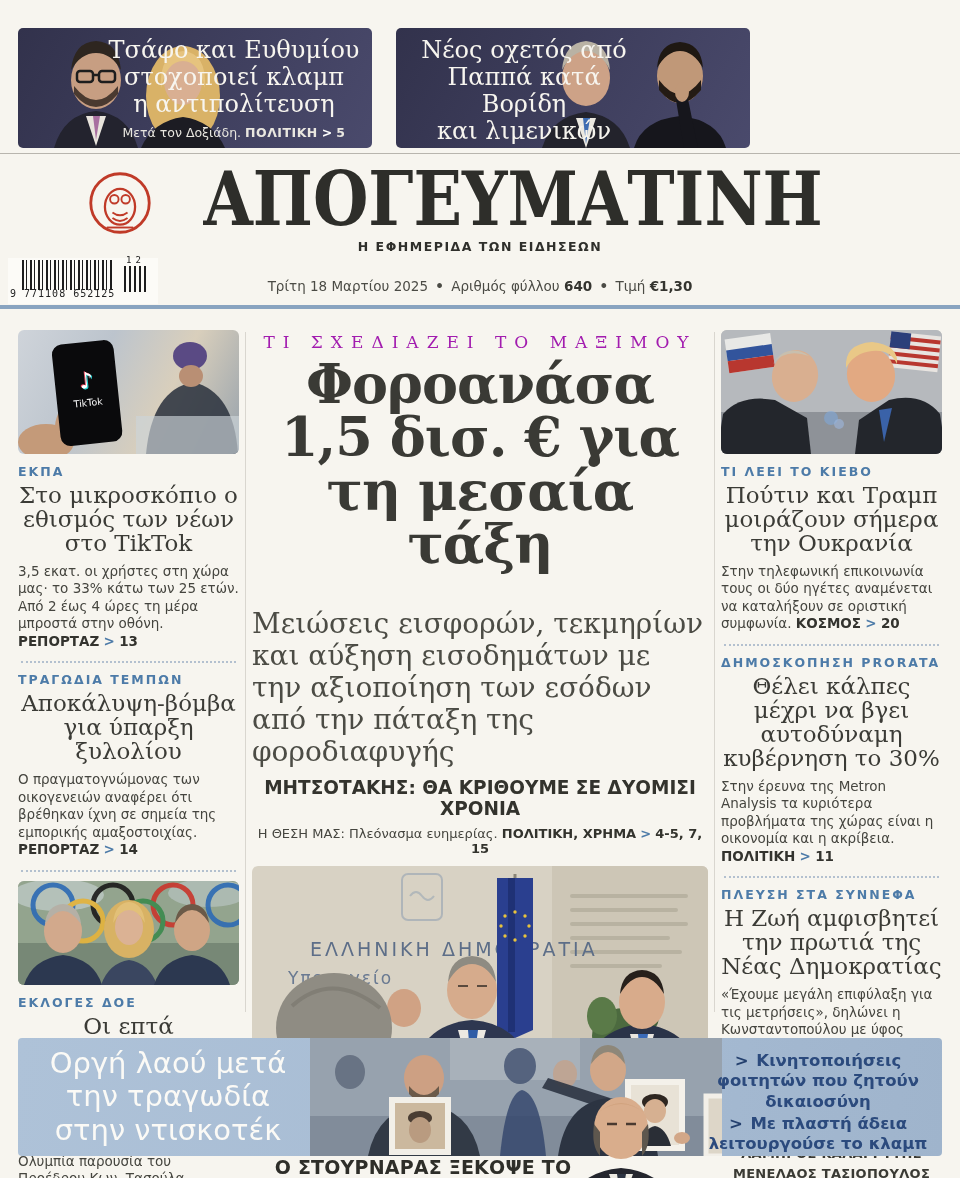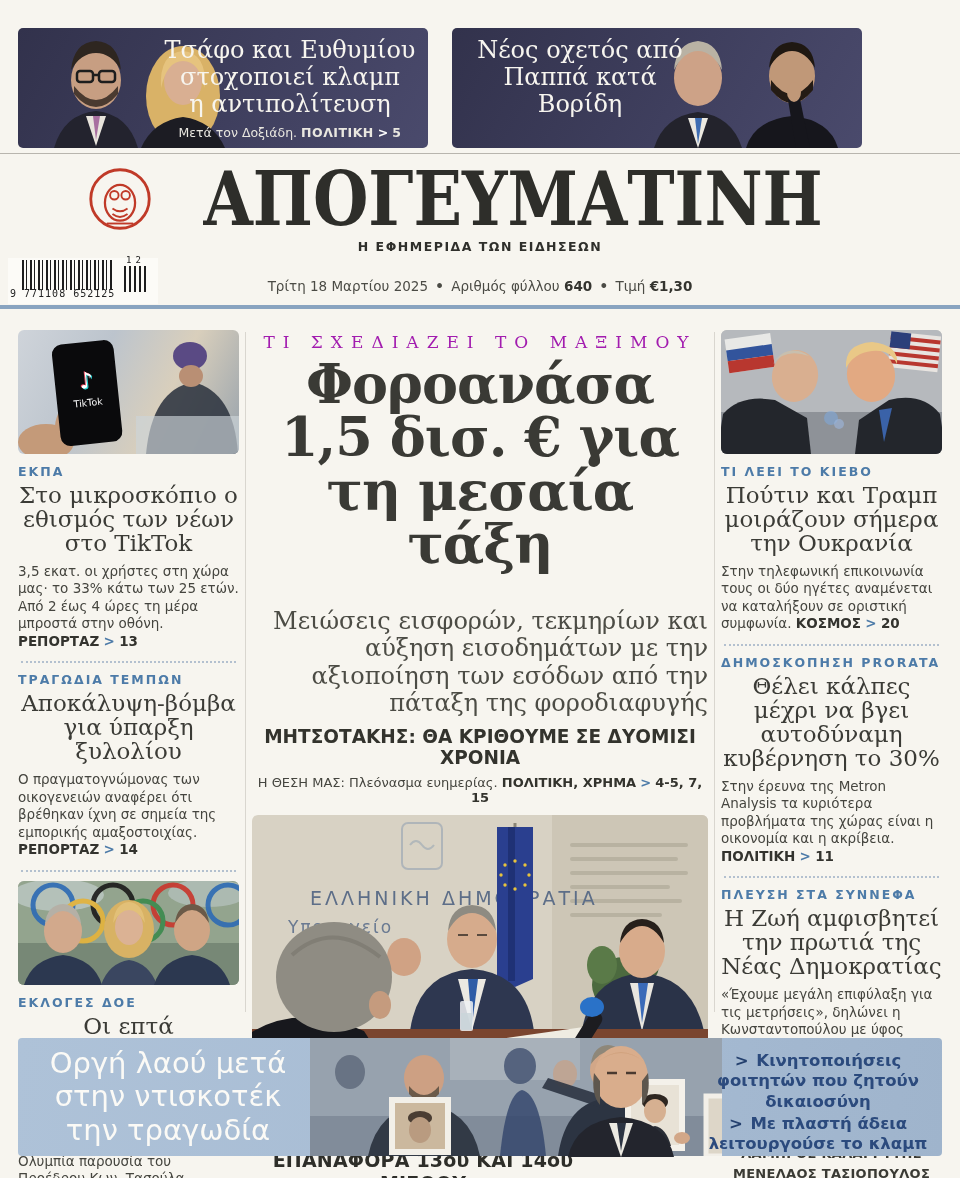--- a/index.html
+++ b/index.html
@@ -1,33 +1,33 @@
 <!DOCTYPE html>
 <html><head>
 <meta charset="utf-8">
 <style>
   html,body{margin:0;padding:0;background:#dedbd3;}
   .page{position:relative;width:960px;height:1178px;margin:0 auto;background:#f7f5ef;overflow:hidden;
         font-family:"DejaVu Sans",sans-serif;color:#3a3a35;}
   
-  .top-banners{position:absolute;top:28px;left:18px;width:844px;display:flex;gap:24px;}
+  .top-banners{position:absolute;top:28px;left:18px;width:732px;display:flex;gap:24px;}
   .banner{position:relative;flex:1;height:120px;border-radius:5px;overflow:hidden;
           background:linear-gradient(120deg,#32324c 0%,#3f3f5e 55%,#4a4a6c 100%);color:#f4f2ec;}
   .banner svg{position:absolute;bottom:0;}
   .b-txt{position:absolute;top:9px;width:252px;text-align:center;}
   .banner-left .b-txt{right:12px;}
   .banner-right .b-txt{left:8px;width:240px;}
   .bhl{font-family:"DejaVu Serif",serif;font-size:24px;line-height:1.13;color:#f7f5ef;}
   .bdek{margin-top:7px;font-size:12.5px;color:#e9e7e0;}
   .bdek b{letter-spacing:.5px;}
   .chev-w{font-weight:700;color:#fff;}
   
   .toprule{position:absolute;top:153px;left:0;width:960px;border-top:1px solid #b8b5ae;}
   .masthead{position:absolute;top:162px;left:0;width:960px;text-align:center;}
-  .mast-row{display:flex;align-items:center;justify-content:center;}
+  .mast-row{display:flex;align-items:flex-end;justify-content:center;}
   .owl{width:66px;height:66px;flex:0 0 auto;}
   .mast-title{font-family:"DejaVu Serif",serif;font-weight:700;font-size:74px;line-height:1;
               color:#2e2e2a;letter-spacing:0px;transform:scaleX(.86);transform-origin:center;white-space:nowrap;}
   .mast-sub{margin-top:3px;font-size:12.5px;font-weight:700;letter-spacing:1.5px;color:#2f2f2b;}
   .dateline{position:absolute;top:278px;left:0;width:960px;text-align:center;font-size:13.5px;color:#4b4b45;}
   .dateline b{color:#34342f;}
   .dl-dot{color:#4b4b45;font-weight:700;padding:0 3px;}
   .barcode-wrap{position:absolute;left:8px;top:258px;width:150px;height:46px;background:#fcfbf7;}
   .bars-main{position:absolute;left:14px;top:2px;width:92px;height:30px;
              background:repeating-linear-gradient(90deg,#1d1d1d 0 2px,#fcfbf7 2px 4px,#1d1d1d 4px 5px,#fcfbf7 5px 8px);}
@@ -47,21 +47,21 @@
   .shl{margin:5px 0 0;font-family:"DejaVu Serif",serif;font-weight:400;font-size:23px;line-height:1.04;
        text-align:center;color:#3b3b36;}
   .sbody{margin:7px 0 0;font-size:13.5px;line-height:1.3;color:#45453f;text-align:left;}
   .sbody b{color:#33332e;}
   .chev{font-weight:700;color:#4d7ba8;}
   .dash{border-top:2px dotted #b3c0cf;margin:11px 3px 9px;}
   
   .lead-kicker{font-family:"DejaVu Serif",serif;font-size:17px;letter-spacing:8px;color:#a21caf;text-align:center;}
   .lead-hl{margin-top:6px;font-family:"DejaVu Serif",serif;font-weight:700;font-size:54px;line-height:.99;
            letter-spacing:-1px;text-align:center;color:#3a3a35;}
-  .lead-deck{margin-top:11px;font-family:"DejaVu Serif",serif;font-size:24px;line-height:1.14;text-align:right;color:#4c4c45;}
+  .lead-deck{margin-top:11px;font-family:"DejaVu Serif",serif;font-size:28px;line-height:1.14;text-align:left;color:#4c4c45;}
   .lead-quote{margin-top:9px;font-size:18.5px;font-weight:700;text-align:center;color:#33332d;}
   .lead-refs{margin-top:7px;font-size:13px;text-align:center;color:#45453f;}
   .lead-refs b{color:#33332d;}
   .lead-visual{position:relative;margin-top:10px;}
   .lead-photo{width:456px;height:282px;border-radius:6px;overflow:hidden;position:relative;}
   .lead-caption{margin:8px 0 0 6px;width:330px;font-size:19px;font-weight:700;line-height:1.16;
                 letter-spacing:.2px;text-align:center;color:#2e2e29;}
   .stournaras{position:absolute;right:28px;top:222px;width:118px;height:120px;z-index:3;}
   .center-rule{margin-top:7px;height:5px;background:#7f9cbb;}
   
@@ -127,20 +127,21 @@
         <ellipse cx="146" cy="48" rx="23" ry="27" fill="#c09878"></ellipse>
         <path d="M123 40 Q125 15 146 14 Q167 15 169 40 Q159 23 146 23 Q133 23 123 40 Z" fill="#1f1812"></path>
         <path d="M125 52 Q146 80 167 52 L167 62 Q146 88 125 62 Z" fill="#241b14"></path>
         <path d="M150 120 L142 72 Q146 62 153 66 L164 120 Z" fill="#16161c"></path>
         <ellipse cx="148" cy="64" rx="7" ry="10" fill="#c09878"></ellipse>
       </svg>
       <div class="b-txt">
         <div class="bhl">
           <div>Νέος οχετός από</div>
           <div>Παππά κατά Βορίδη</div>
+          <div>και λιμενικών</div>
         </div>
 
       </div>
     </div>
   </div>
 
   <div class="toprule"></div>
 
   <div class="masthead">
     <div class="mast-row">
@@ -406,22 +407,22 @@
       <div class="contrib-name">ΚΩΣΤΑΣ ΠΑΠΑΧΛΙΜΙΝΤΖΟΣ</div>
       <div class="contrib-name">ΛΑΜΠΡΟΣ ΚΑΛΑΡΡΥΤΗΣ</div>
       <div class="contrib-name">ΜΕΝΕΛΑΟΣ ΤΑΣΙΟΠΟΥΛΟΣ</div>
     </div>
   </div>
 
   <div class="bottom-banner">
     <div class="bb-left">
       <div class="bb-hl">
         <div>Οργή λαού μετά</div>
+        <div>την τραγωδία</div>
         <div>στην ντισκοτέκ</div>
-        <div>την τραγωδία</div>
       </div>
       <div class="bb-dek">
         <span>Βόρεια Μακεδονία.</span>
         <b>ΚΟΣΜΟΣ</b>
         <span class="chev-w">&gt;</span>
         <b>21</b>
       </div>
     </div>
     <svg class="bb-photo" viewBox="0 0 412 118">
       <rect width="412" height="118" fill="#97a2ae"></rect>

